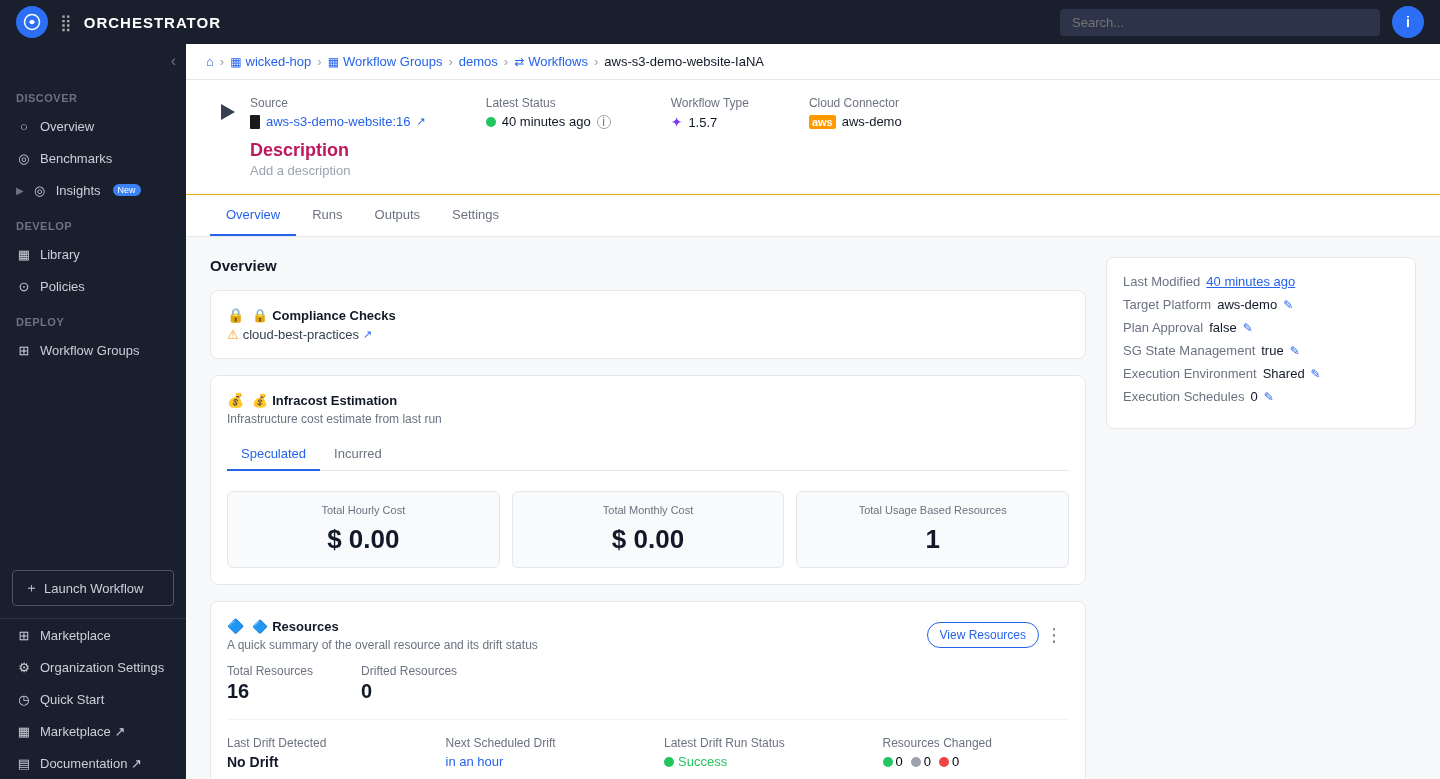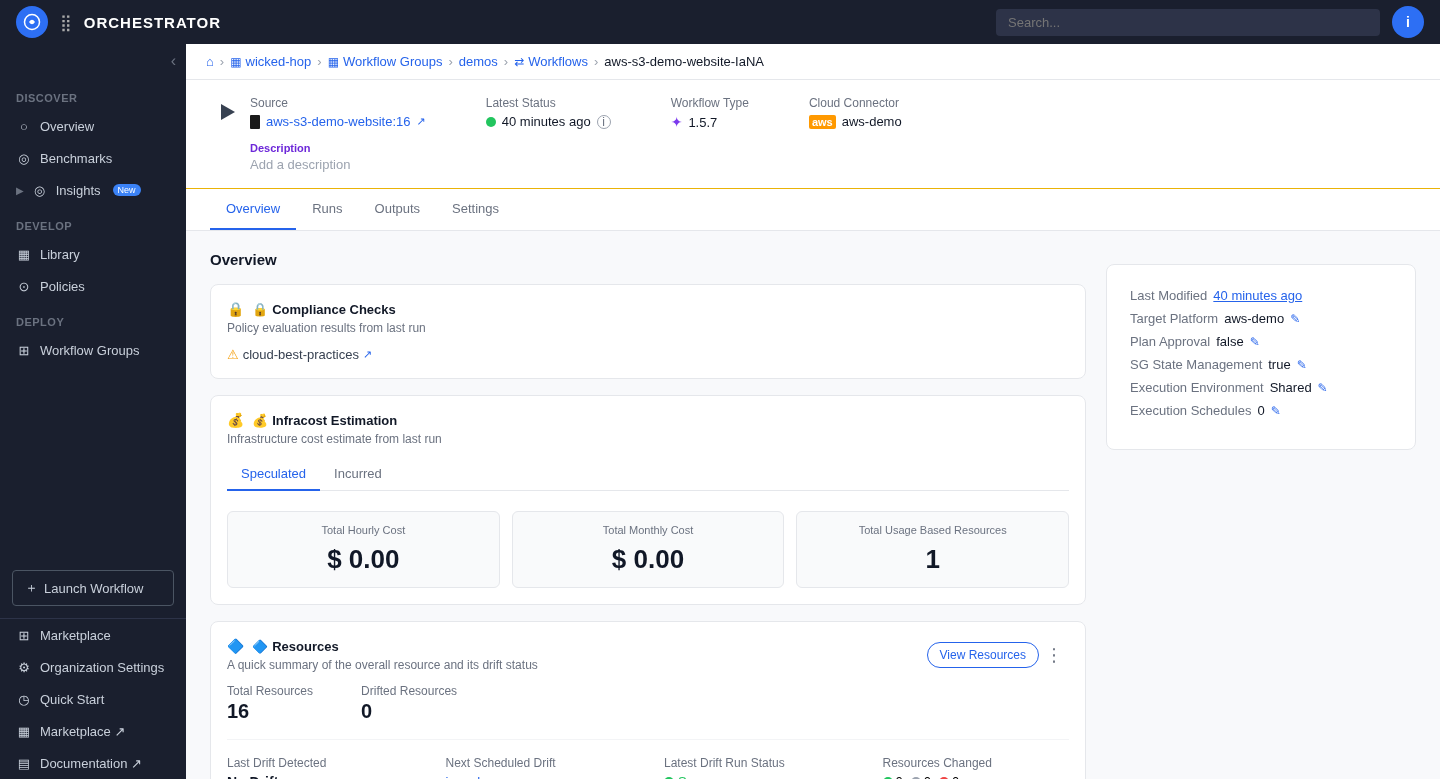--- a/index.html
+++ b/index.html
@@ -3,21 +3,21 @@
   <meta charset="utf-8">
   <style>
     * { box-sizing: border-box; margin: 0; padding: 0; }
     body { font-family: -apple-system, BlinkMacSystemFont, 'Segoe UI', sans-serif; font-size: 13px; background: #f5f5f5; display: flex; flex-direction: column; height: 100vh; overflow: hidden; }
 
     
     .topbar { background: #1a1f2e; height: 44px; display: flex; align-items: center; padding: 0 16px; gap: 12px; flex-shrink: 0; }
     .topbar-logo { width: 32px; height: 32px; background: #2d6ff4; border-radius: 50%; display: flex; align-items: center; justify-content: center; }
     .topbar-logo svg { width: 18px; height: 18px; fill: white; }
     .topbar-title { color: white; font-weight: 700; font-size: 15px; letter-spacing: 1px; flex: 1; }
-    .topbar-search { background: #2d3348; border: none; border-radius: 4px; color: #aaa; padding: 6px 12px; width: 384px; font-size: 13px; }
+    .topbar-search { background: #2d3348; border: none; border-radius: 4px; color: #aaa; padding: 6px 12px; width: 320px; font-size: 13px; }
     .topbar-icon-btn { width: 32px; height: 32px; background: #2d6ff4; border-radius: 50%; display: flex; align-items: center; justify-content: center; color: white; font-size: 14px; font-weight: bold; }
 
     
     .app-body { display: flex; flex: 1; overflow: hidden; }
 
     
     .sidebar { width: 186px; background: #1a1f2e; display: flex; flex-direction: column; overflow-y: auto; flex-shrink: 0; }
     .sidebar-section-label { color: #6b7280; font-size: 11px; font-weight: 600; padding: 14px 16px 6px; text-transform: uppercase; letter-spacing: 0.5px; }
     .sidebar-item { display: flex; align-items: center; gap: 8px; padding: 8px 16px; color: #c9d0db; cursor: pointer; font-size: 13px; }
     .sidebar-item .icon { width: 16px; height: 16px; display: flex; align-items: center; justify-content: center; flex-shrink: 0; }
@@ -45,21 +45,21 @@
     .meta-label { font-size: 12px; color: #6b7280; font-weight: 500; }
     .meta-value { font-size: 13px; color: #111827; display: flex; align-items: center; gap: 6px; }
     .meta-value a { color: #2563eb; text-decoration: none; }
     .meta-value .status-dot { width: 10px; height: 10px; border-radius: 50%; background: #22c55e; display: inline-block; }
     .play-btn { width: 32px; height: 32px; background: transparent; border: none; cursor: pointer; display: flex; align-items: center; justify-content: center; margin-right: 8px; }
     .play-btn .triangle { width: 0; height: 0; border-top: 8px solid transparent; border-bottom: 8px solid transparent; border-left: 14px solid #374151; margin-left: 3px; }
     .header-row { display: flex; align-items: flex-start; }
 
     
     .description-section { padding: 12px 24px 0; background: white; }
-    .description-label { font-weight: 600; font-size: 11px; color: #6d28d9; }
+    .description-label { font-weight: 600; font-size: 18px; color: #be185d; }
     .description-placeholder { color: #9ca3af; font-size: 13px; margin-top: 2px; }
 
     
     .tabs-bar { background: white; padding: 0 24px; border-bottom: 1px solid #e5e7eb; display: flex; gap: 0; flex-shrink: 0; }
     .tab { padding: 12px 16px; font-size: 13px; color: #6b7280; cursor: pointer; border-bottom: 2px solid transparent; }
     .tab.active { color: #2563eb; border-bottom: 2px solid #2563eb; font-weight: 500; }
 
     
     .overview-body { padding: 20px 24px; display: flex; gap: 20px; }
     .overview-left { flex: 1; display: flex; flex-direction: column; gap: 16px; }
@@ -99,21 +99,21 @@
     .drift-value { font-size: 14px; font-weight: 600; color: #111827; }
     .drift-value.link { color: #2563eb; font-size: 13px; font-weight: 400; cursor: pointer; }
     .drift-status { display: flex; align-items: center; gap: 4px; color: #22c55e; font-size: 13px; font-weight: 500; }
     .drift-counts { display: flex; align-items: center; gap: 8px; font-size: 13px; }
     .drift-count-item { display: flex; align-items: center; gap: 3px; }
     .dot-green { width: 10px; height: 10px; border-radius: 50%; background: #22c55e; }
     .dot-gray { width: 10px; height: 10px; border-radius: 50%; background: #9ca3af; }
     .dot-red { width: 10px; height: 10px; border-radius: 50%; background: #ef4444; }
 
     
-    .info-card { background: white; border: 1px solid #e5e7eb; border-radius: 8px; padding: 23px; margin-top: 13px; }
+    .info-card { background: white; border: 1px solid #e5e7eb; border-radius: 8px; padding: 16px; }
     .info-row { display: flex; gap: 6px; margin-bottom: 8px; font-size: 13px; align-items: center; }
     .info-label { color: #6b7280; white-space: nowrap; }
     .info-value { color: #111827; font-weight: 500; }
     .info-edit { color: #2563eb; cursor: pointer; font-size: 12px; }
 
     
     .ext-link { color: #2563eb; font-size: 11px; cursor: pointer; }
   </style>
 </head>
 <body>
@@ -284,21 +284,20 @@
 
         <div class="overview-left">
 
           <div style="font-size:15px;font-weight:600;color:#111827;">Overview</div>
 
           <div class="card">
             <div class="card-title">
               <span>🔒</span>
               <span style="font-size:13px;">🔒 Compliance Checks</span>
             </div>
-            <div class="card-subtitle">Policy evaluation results from last run</div>
             <div class="compliance-link">
               <span class="warn-icon">⚠</span>
               <a href="#">cloud-best-practices</a>
               <span class="ext-link">↗</span>
             </div>
           </div>
 
           <div class="card">
             <div class="card-title">
               <span>💰</span>

